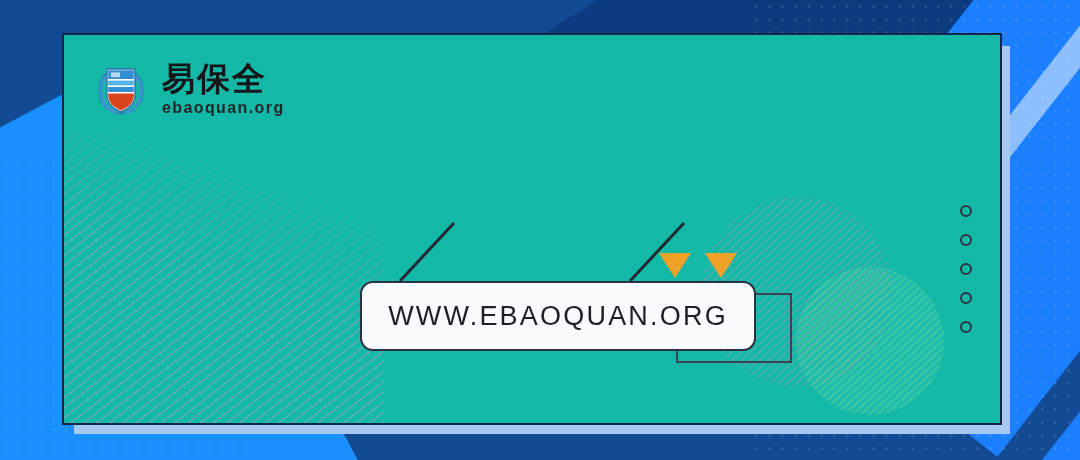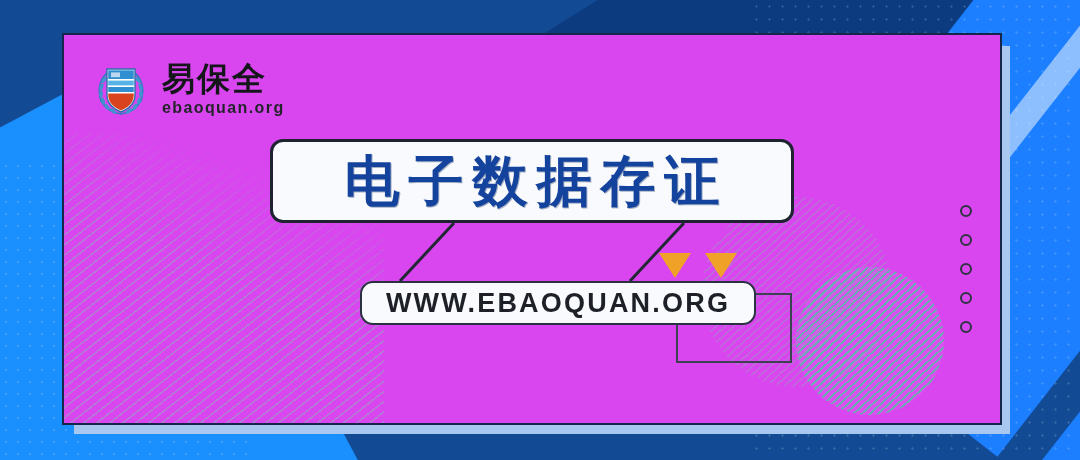--- a/index.html
+++ b/index.html
@@ -86,21 +86,21 @@
     left:74px;top:46px;
     width:936px;height:388px;
     background:#a9c8ef;
   }
 
   
   .card{
     position:absolute;
     left:62px;top:33px;
     width:936px;height:388px;
-    background:#d946ef;
+    background:#14b8a6;
     border:2px solid #16264a;
     overflow:hidden;
   }
 
   
   .hatch-left{
     position:absolute;
     left:-10px;bottom:-10px;
     width:330px;height:300px;
     background-image:repeating-linear-gradient(
@@ -205,28 +205,27 @@
     position:absolute;
     left:612px;top:258px;
     width:112px;height:66px;
     border:2px solid #3c4250;
     background:transparent;
     z-index:2;
   }
   .url-box{
     position:absolute;
     left:296px;top:246px;
-    width:396px;height:44px;
+    width:396px;height:70px;
     background:#f8fafd;
     border:2.5px solid #2a3140;
     border-radius:13px;
     display:flex;align-items:center;justify-content:center;
     box-sizing:border-box;
     z-index:3;
-    font-weight:bold;
   }
   .url-text{
     font-size:27px;color:#1d2026;
     letter-spacing:2.2px;white-space:nowrap;
   }
 
   
   .dot-col{
     position:absolute;right:28px;top:170px;
     display:flex;flex-direction:column;gap:17px;
@@ -296,23 +295,20 @@
         <span class="logo-en">ebaoquan.org</span>
       </span>
     </div>
 
 
     <svg class="connectors">
       <line x1="390" y1="188" x2="336" y2="246" stroke="#222833" stroke-width="3"></line>
       <line x1="620" y1="188" x2="566" y2="246" stroke="#222833" stroke-width="3"></line>
     </svg>
 
-    <div class="title-box">
-      <span class="title-text">电子数据存证</span>
-    </div>
 
     <div class="tri-wrap">
       <span class="tri"></span>
       <span class="tri"></span>
     </div>
 
     <div class="url-ghost"></div>
     <div class="url-box">
       <span class="url-text">WWW.EBAOQUAN.ORG</span>
     </div>

